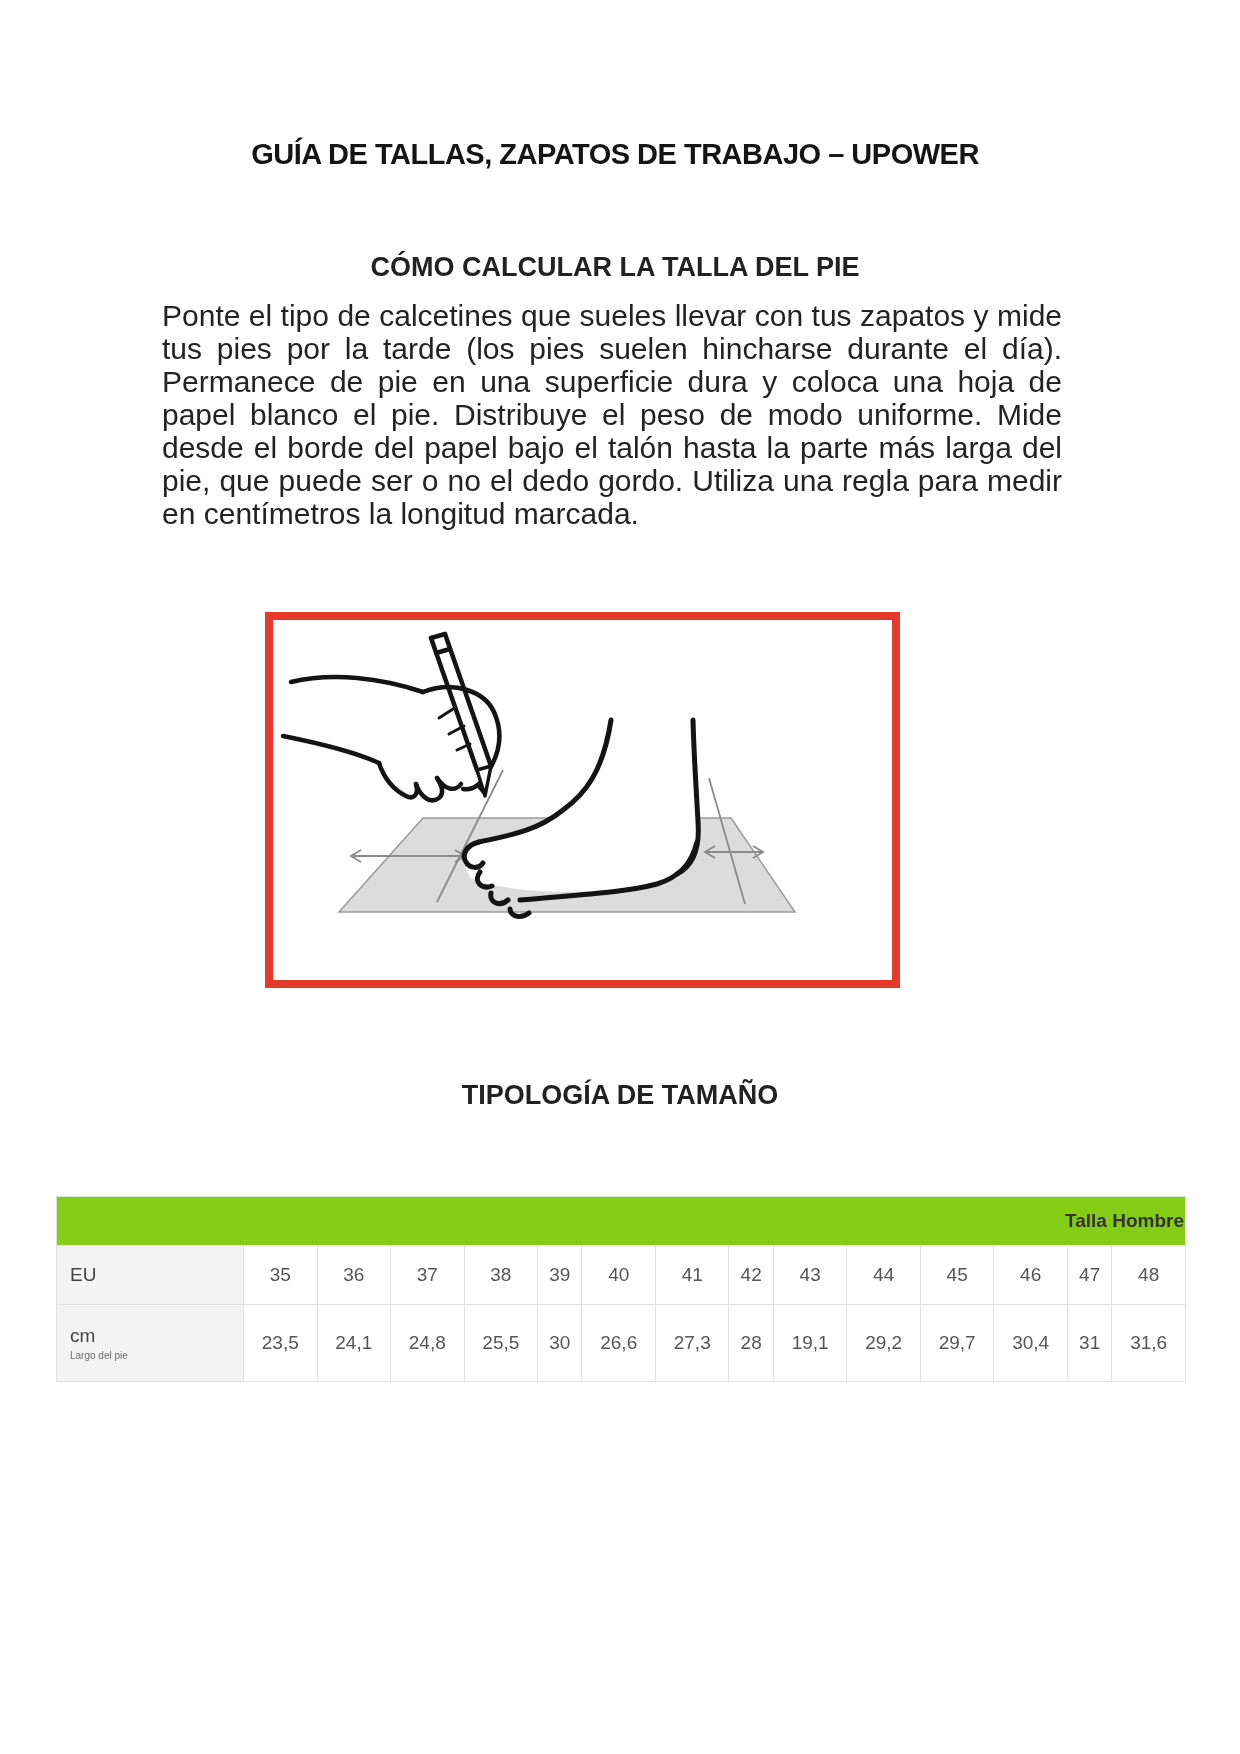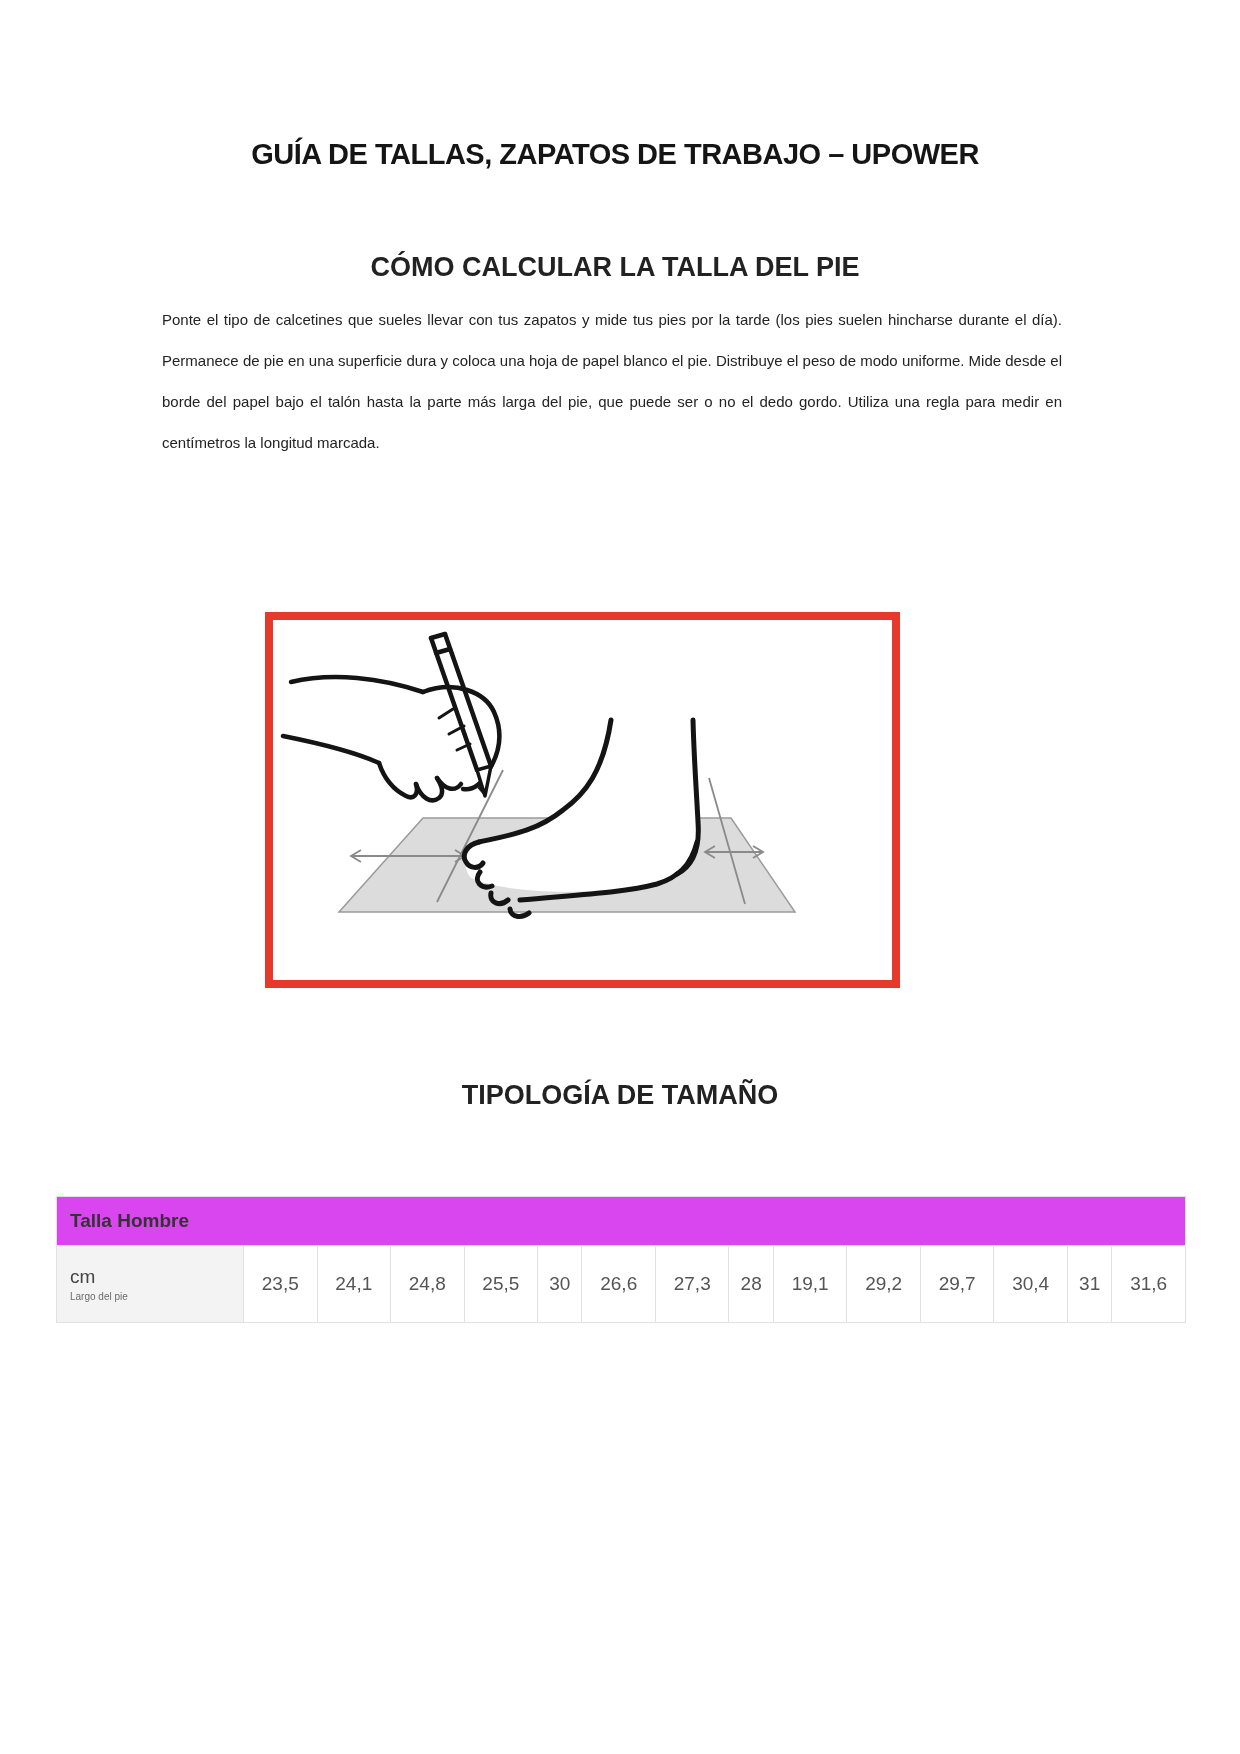--- a/index.html
+++ b/index.html
@@ -20,21 +20,21 @@
   .section-heading {
     position: absolute; left: 160px; width: 910px;
     text-align: center;
     font-size: 27px; font-weight: bold;
     color: #222222;
   }
   #howto-heading { top: 252px; }
   #sizes-heading { top: 1080px; left: 0; width: 1240px; }
   .body-paragraph {
     position: absolute; top: 299px; left: 162px; width: 900px;
-    font-size: 15px; line-height: 41px;
+    font-size: 30px; line-height: 33px;
     text-align: justify;
     color: #232323;
   }
   .figure-box {
     position: absolute; top: 612px; left: 265px;
     width: 619px; height: 360px;
     border: 8px solid #e5392b;
     background: #ffffff;
   }
   .figure-box svg { display: block; }
@@ -43,22 +43,22 @@
     width: 1130px;
     border-collapse: collapse;
     font-size: 19px;
     color: #4f4f4f;
     background: #ffffff;
   }
   table.size-table th, table.size-table td {
     border: 1px solid #e1e1e1;
   }
   th.table-title {
-    background: #d946ef;
-    text-align: left;
+    background: #84cc16;
+    text-align: right;
     font-weight: bold;
     color: #333333;
     height: 46px;
     padding-left: 13px;
     font-size: 19px;
   }
   th.row-label {
     background: #f3f3f3;
     width: 172px;
     text-align: left;
@@ -151,20 +151,37 @@
 
 <div class="section-heading" id="sizes-heading">TIPOLOGÍA DE TAMAÑO</div>
 
 <table class="size-table">
   <thead>
     <tr>
       <th class="table-title" colspan="15">Talla Hombre</th>
     </tr>
   </thead>
   <tbody id="size-table-body">
+      <tr class="row-std">
+        <th class="row-label">EU</th>
+        <td class="size-cell">35</td>
+        <td class="size-cell">36</td>
+        <td class="size-cell">37</td>
+        <td class="size-cell">38</td>
+        <td class="size-cell">39</td>
+        <td class="size-cell">40</td>
+        <td class="size-cell">41</td>
+        <td class="size-cell">42</td>
+        <td class="size-cell">43</td>
+        <td class="size-cell">44</td>
+        <td class="size-cell">45</td>
+        <td class="size-cell">46</td>
+        <td class="size-cell">47</td>
+        <td class="size-cell">48</td>
+      </tr>
       <tr class="row-tall">
         <th class="row-label">cm<span class="sublabel">Largo del pie</span></th>
         <td class="size-cell">23,5</td>
         <td class="size-cell">24,1</td>
         <td class="size-cell">24,8</td>
         <td class="size-cell">25,5</td>
         <td class="size-cell">30</td>
         <td class="size-cell">26,6</td>
         <td class="size-cell">27,3</td>
         <td class="size-cell">28</td>

